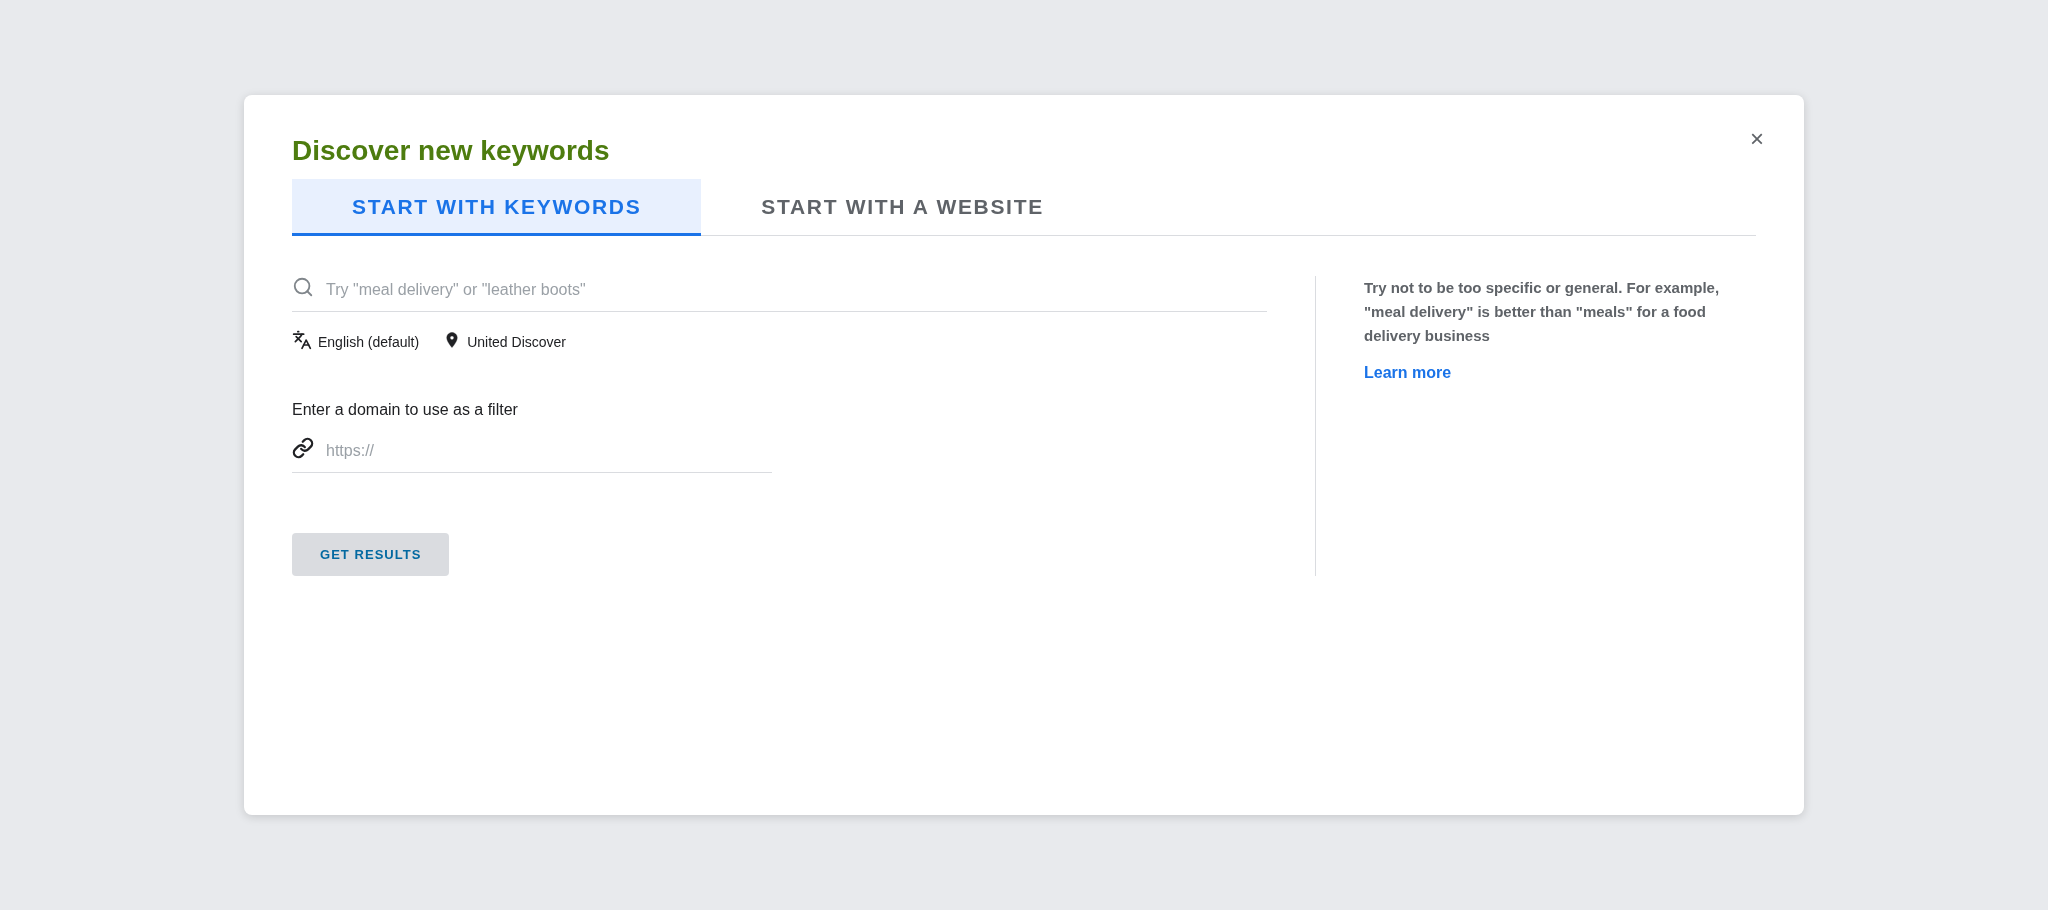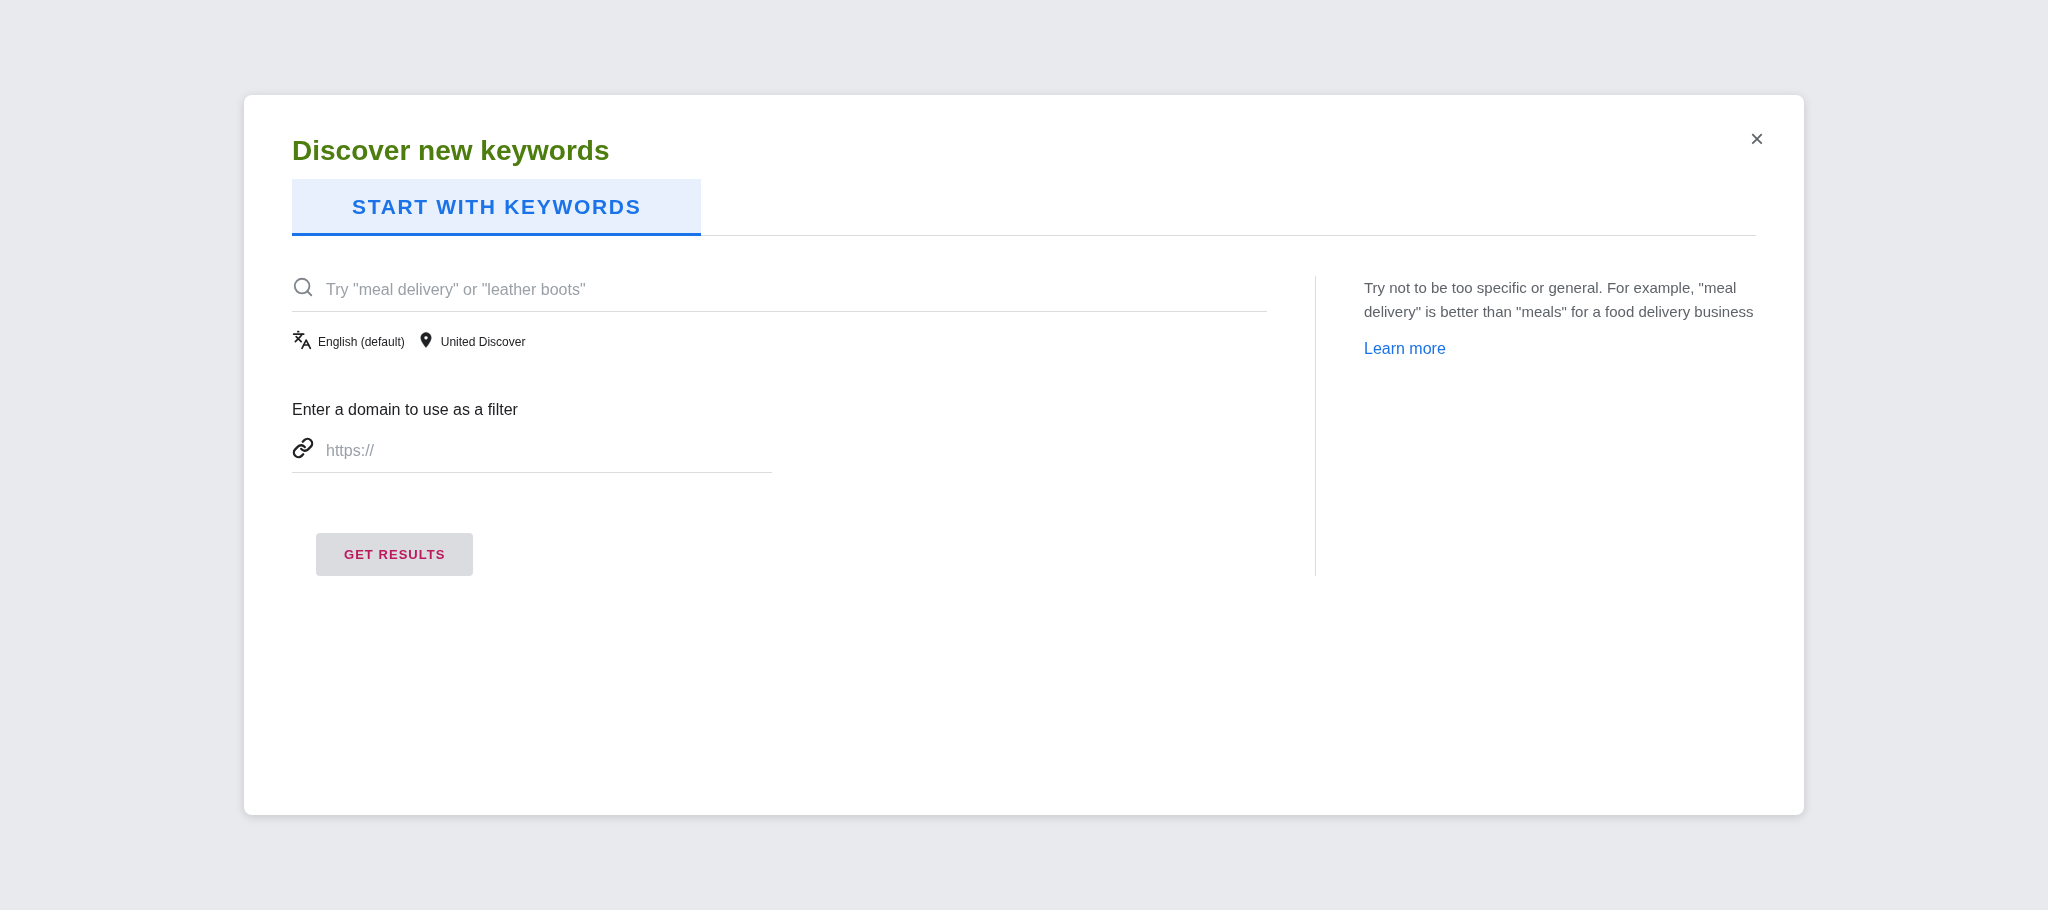--- a/index.html
+++ b/index.html
@@ -88,20 +88,21 @@
 
     .left-panel {
       flex: 1;
       padding-right: 48px;
       border-right: 1px solid #dadce0;
     }
 
     .right-panel {
       width: 440px;
       padding-left: 48px;
+      font-weight: bold;
     }
 
     .section {
       margin-bottom: 48px;
     }
 
     .section-label {
       font-size: 16px;
       color: #202124;
       margin-bottom: 18px;
@@ -131,22 +132,22 @@
       background: transparent;
     }
 
     .search-input::placeholder {
       color: #9aa0a6;
     }
 
     .meta-row {
       display: flex;
       align-items: center;
-      gap: 12px;
-      font-size: 12px;
+      gap: 24px;
+      font-size: 14px;
       color: #202124;
     }
 
     .meta-item {
       display: flex;
       align-items: center;
       gap: 6px;
     }
 
     .domain-input-wrapper {
@@ -195,45 +196,47 @@
       margin-top: 60px;
     }
 
     .get-results-btn {
       background: #dadce0;
       border: none;
       padding: 14px 28px;
       font-size: 13px;
       font-weight: 700;
       letter-spacing: 0.08em;
-      color: #be185d;
+      color: #0369a1;
       text-transform: uppercase;
       cursor: not-allowed;
       border-radius: 4px;
-      margin-left: 24px;
     }
 
     .right-section {
       margin-bottom: 48px;
     }
   </style>
 </head>
 <body>
 
 <div class="dialog">
 
   <button class="close-btn">
     <span>×</span>
   </button>
 
   <h1 class="dialog-title">Discover new keywords</h1>
 
   <div class="tabs">
     <button class="tab active">
       <span>START WITH KEYWORDS</span>
+    </button>
+    <button class="tab">
+      <span>START WITH A WEBSITE</span>
     </button>
   </div>
 
   <div class="content-area">
 
     <div class="left-panel">
 
       <div class="section">
 
         <div class="search-input-wrapper">

